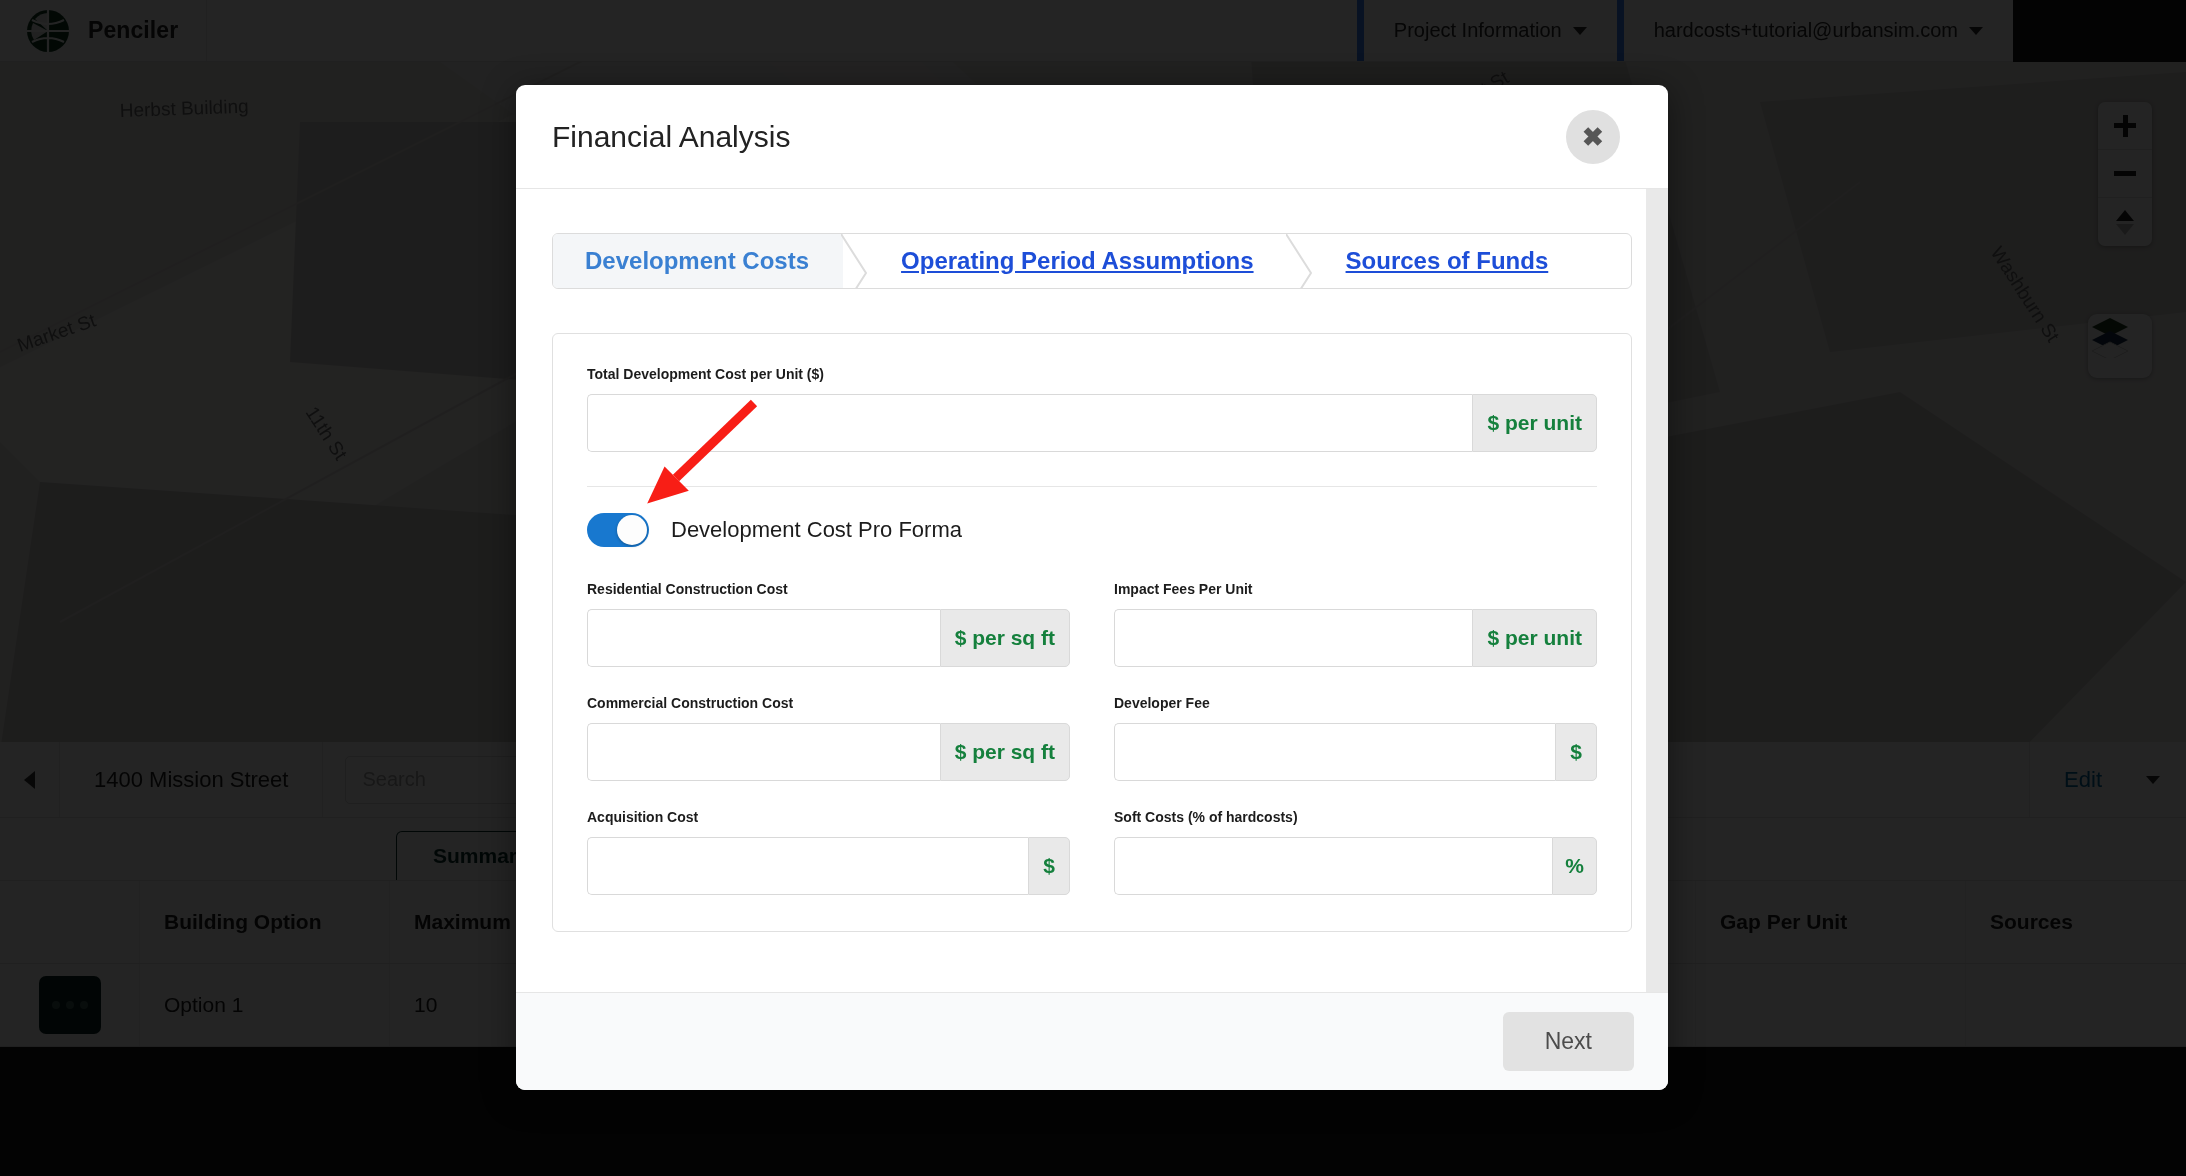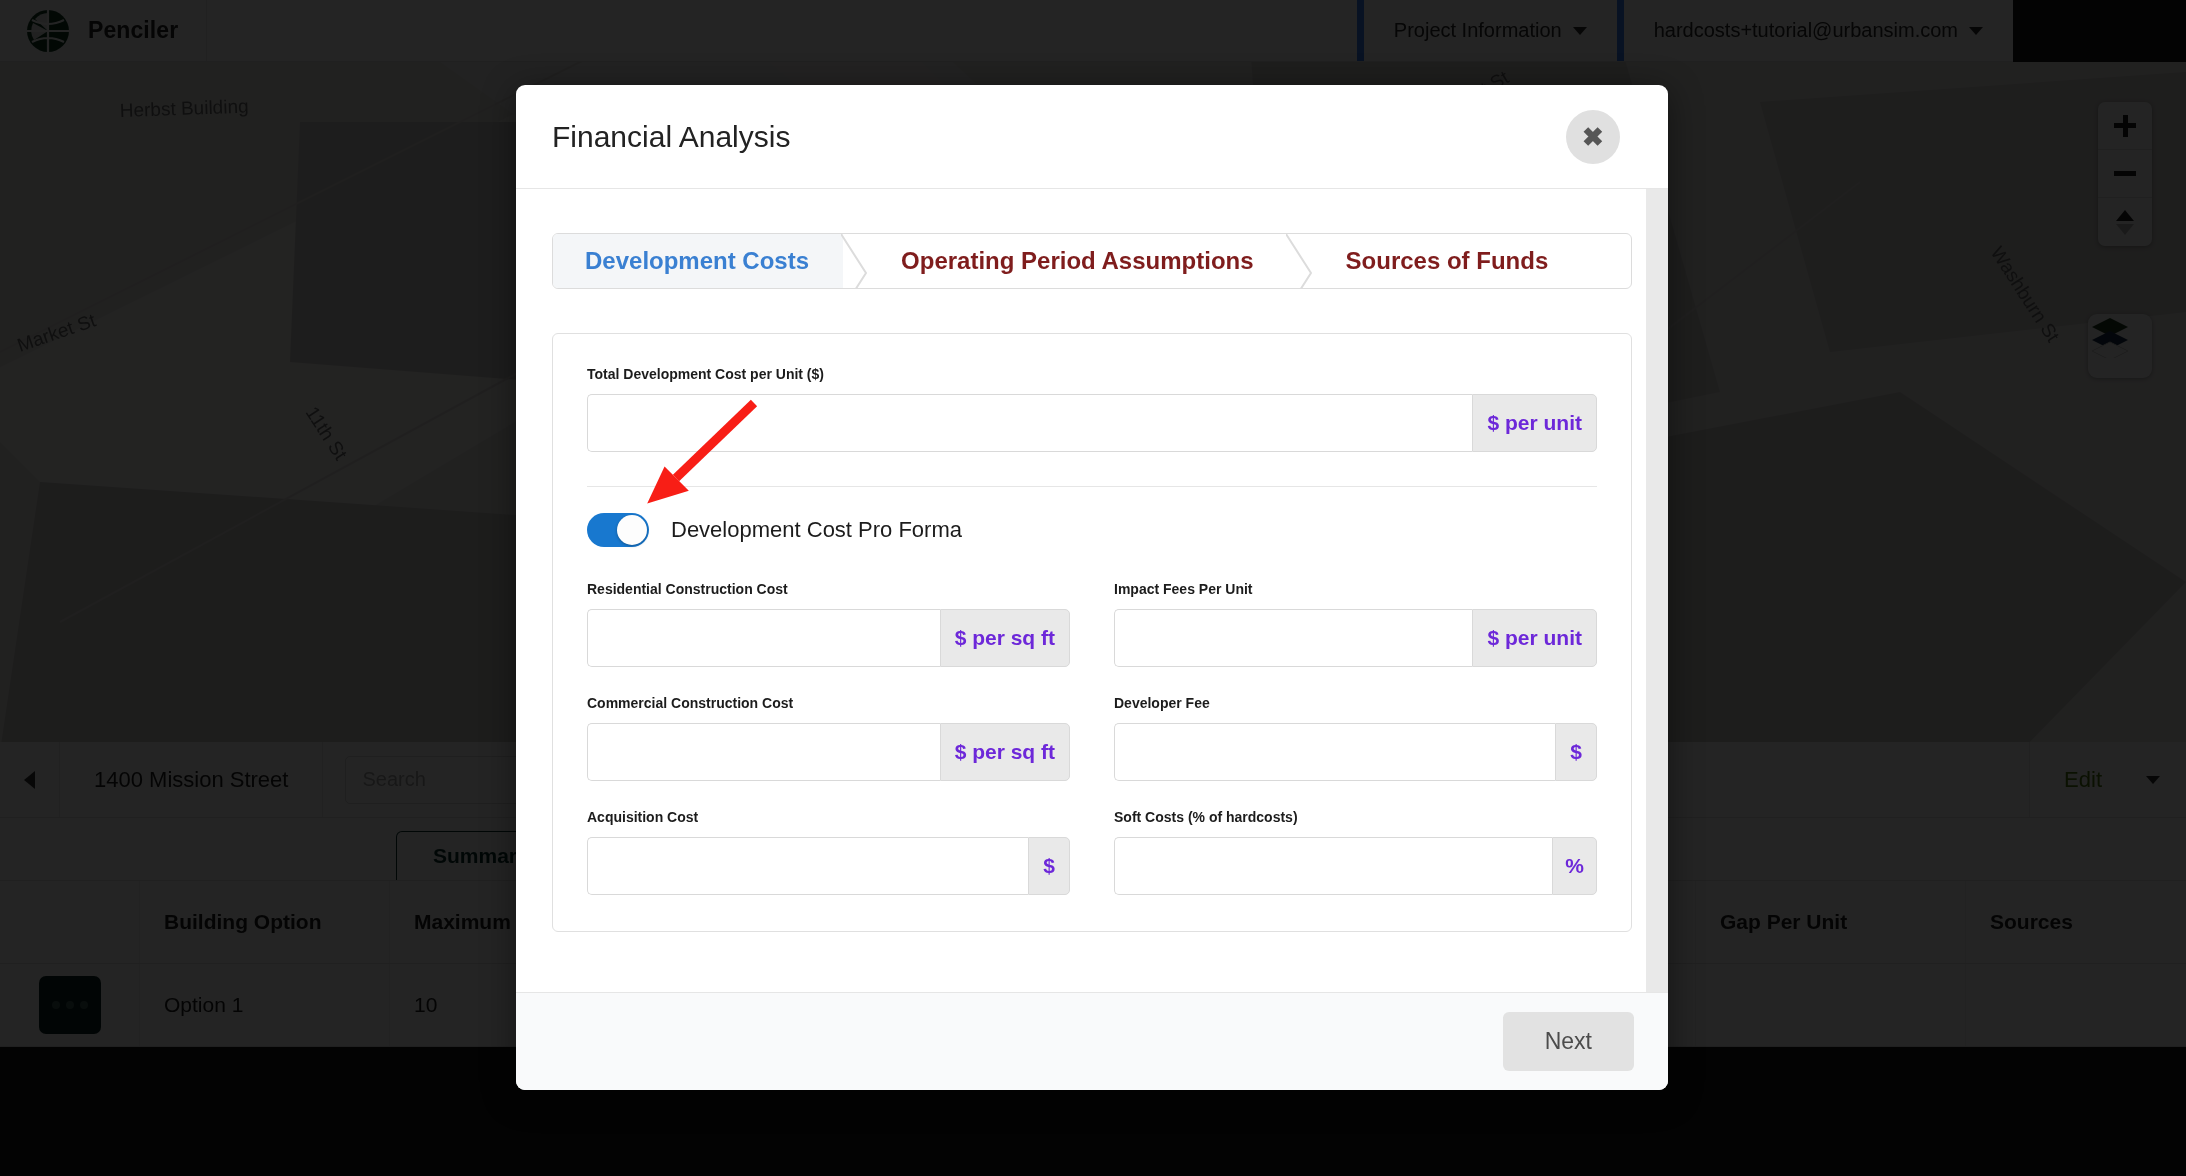--- a/index.html
+++ b/index.html
@@ -90,21 +90,21 @@
   }
   .pb-search-wrap { display: flex; align-items: center; padding: 0 22px; flex: 1 1 auto; }
   .pb-search {
     width: 560px; height: 48px; border: 1px solid #d7d7d7; border-radius: 5px;
     background: #fff; padding: 0 16px; font-size: 20px; color: #333;
     font-family: "Liberation Sans", sans-serif;
   }
   .pb-search::placeholder { color: #a6a6a6; }
   .pb-edit {
     display: flex; align-items: center; gap: 44px; padding: 0 26px 0 34px;
-    border-left: 1px solid #e6e6e6; font-size: 22px; color: #4d7c0f; cursor: pointer;
+    border-left: 1px solid #e6e6e6; font-size: 22px; color: #0369a1; cursor: pointer;
   }
 
   
   #tabstrip {
     position: absolute; top: 818px; left: 0; width: 2186px; height: 62px;
     background: #fbfbfb; display: flex; align-items: flex-end; padding-left: 396px;
   }
   .summary-tab {
     border: 1px solid #0d3330; border-bottom: none; border-radius: 6px 6px 0 0;
     padding: 12px 36px; font-size: 21px; font-weight: 700; color: #0d3330;
@@ -163,21 +163,21 @@
   .wizard {
     display: flex; align-items: stretch; height: 56px;
     border: 1px solid #dcdcdc; border-radius: 6px; overflow: hidden; margin-bottom: 44px;
   }
   .wiz-step {
     position: relative; display: flex; align-items: center;
     font-size: 24px; font-weight: 700; cursor: pointer; white-space: nowrap;
   }
   .wiz-step span { display: block; }
   .wiz-active { background: #f4f6f8; color: #3a80d2; padding: 0 34px 0 32px; }
-  .wiz-inactive { background: #ffffff; color: #7f1d1d; padding: 0 34px 0 58px; }
+  .wiz-inactive { background: #ffffff; color: #1d4ed8; padding: 0 34px 0 58px; text-decoration: underline; }
   .wiz-arrow {
     position: absolute; right: -24px; top: 0; width: 26px; height: 100%;
     z-index: 3; pointer-events: none;
   }
   .wiz-arrow svg { display: block; }
 
   
   .panel {
     border: 1px solid #e0e0e0; border-radius: 6px; padding: 32px 34px 36px 34px;
   }
@@ -187,21 +187,21 @@
   .input-group { display: flex; align-items: stretch; height: 58px; }
   .input-group input {
     flex: 1 1 auto; min-width: 0; height: 58px;
     border: 1px solid #d9d9d9; border-radius: 5px 0 0 5px; border-right: none;
     background: #fff; padding: 0 15px; font-size: 20px; color: #333;
     font-family: "Liberation Sans", sans-serif;
   }
   .input-addon {
     display: flex; align-items: center; justify-content: center;
     background: #e9e9e9; border: 1px solid #d9d9d9; border-radius: 0 5px 5px 0;
-    font-size: 21px; font-weight: 700; color: #6d28d9; white-space: nowrap;
+    font-size: 21px; font-weight: 700; color: #15803d; white-space: nowrap;
   }
   .addon-w-unit { min-width: 104px; padding: 0 14px; }
   .addon-w-sqft { min-width: 104px; padding: 8px 14px; text-align: center; }
   .addon-w-sym  { min-width: 42px;  padding: 0 12px; }
 
   .divider { height: 1px; background: #e6e6e6; margin: 34px 0 0 0; }
 
   .toggle-row { display: flex; align-items: center; gap: 22px; margin: 26px 0 34px 0; }
   .toggle {
     width: 62px; height: 34px; border-radius: 17px; background: #1878cf;

